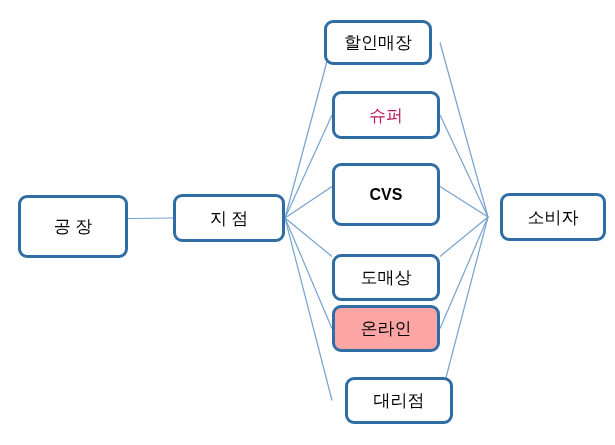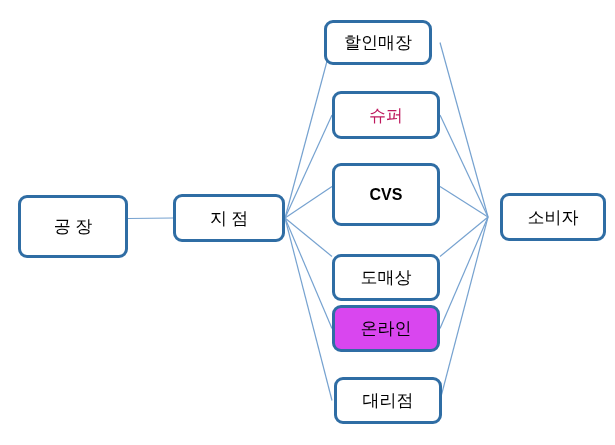--- a/index.html
+++ b/index.html
@@ -60,17 +60,17 @@
       <line x1="440" y1="328.5" x2="488" y2="217" stroke="#76A2D0" stroke-width="1.2"></line>
       <line x1="440" y1="400.5" x2="488" y2="217" stroke="#76A2D0" stroke-width="1.2"></line>
     </svg>
   <div id="node-layer">
       <div class="node" style="left: 18px; top: 195px; width: 110px; height: 63px; border-color: rgb(47, 109, 164); background: rgb(255, 255, 255); color: rgb(0, 0, 0);"><span class="node-label">공 장</span></div>
       <div class="node" style="left: 173px; top: 194px; width: 112px; height: 48px; border-color: rgb(47, 109, 164); background: rgb(255, 255, 255); color: rgb(0, 0, 0); font-family: Liberation Serif, serif;"><span class="node-label">지 점</span></div>
       <div class="node" style="left: 324px; top: 20px; width: 108px; height: 45px; border-color: rgb(47, 109, 164); background: rgb(255, 255, 255); color: rgb(0, 0, 0);"><span class="node-label">할인매장</span></div>
       <div class="node" style="left: 332px; top: 91px; width: 108px; height: 48px; border-color: rgb(47, 109, 164); background: rgb(255, 255, 255); color: #be185d; border-radius: 9px;"><span class="node-label">슈퍼</span></div>
       <div class="node bold" style="left: 332px; top: 163px; width: 108px; height: 63px; border-color: rgb(47, 109, 164); background: rgb(255, 255, 255); color: rgb(0, 0, 0);"><span class="node-label">CVS</span></div>
       <div class="node" style="left: 332px; top: 233px; width: 108px; height: 47px; border-color: rgb(47, 109, 164); background: rgb(255, 255, 255); color: rgb(0, 0, 0); margin-top: 21px;"><span class="node-label">도매상</span></div>
-      <div class="node" style="left: 332px; top: 305px; width: 108px; height: 47px; border-color: rgb(47, 109, 164); background: #d946ef; color: rgb(0, 0, 0);"><span class="node-label">온라인</span></div>
-      <div class="node" style="left: 334px; top: 377px; width: 108px; height: 47px; border-color: rgb(47, 109, 164); background: rgb(255, 255, 255); color: rgb(0, 0, 0);"><span class="node-label">대리점</span></div>
+      <div class="node" style="left: 332px; top: 305px; width: 108px; height: 47px; border-color: rgb(47, 109, 164); background: #fca5a5; color: rgb(0, 0, 0);"><span class="node-label">온라인</span></div>
+      <div class="node" style="left: 345px; top: 377px; width: 108px; height: 47px; border-color: rgb(47, 109, 164); background: rgb(255, 255, 255); color: rgb(0, 0, 0);"><span class="node-label">대리점</span></div>
       <div class="node" style="left: 488px; top: 193px; width: 106px; height: 48px; border-color: rgb(47, 109, 164); background: rgb(255, 255, 255); color: rgb(0, 0, 0); margin-left: 12px;"><span class="node-label">소비자</span></div>
     </div>
 </div>
 
 </body></html>

